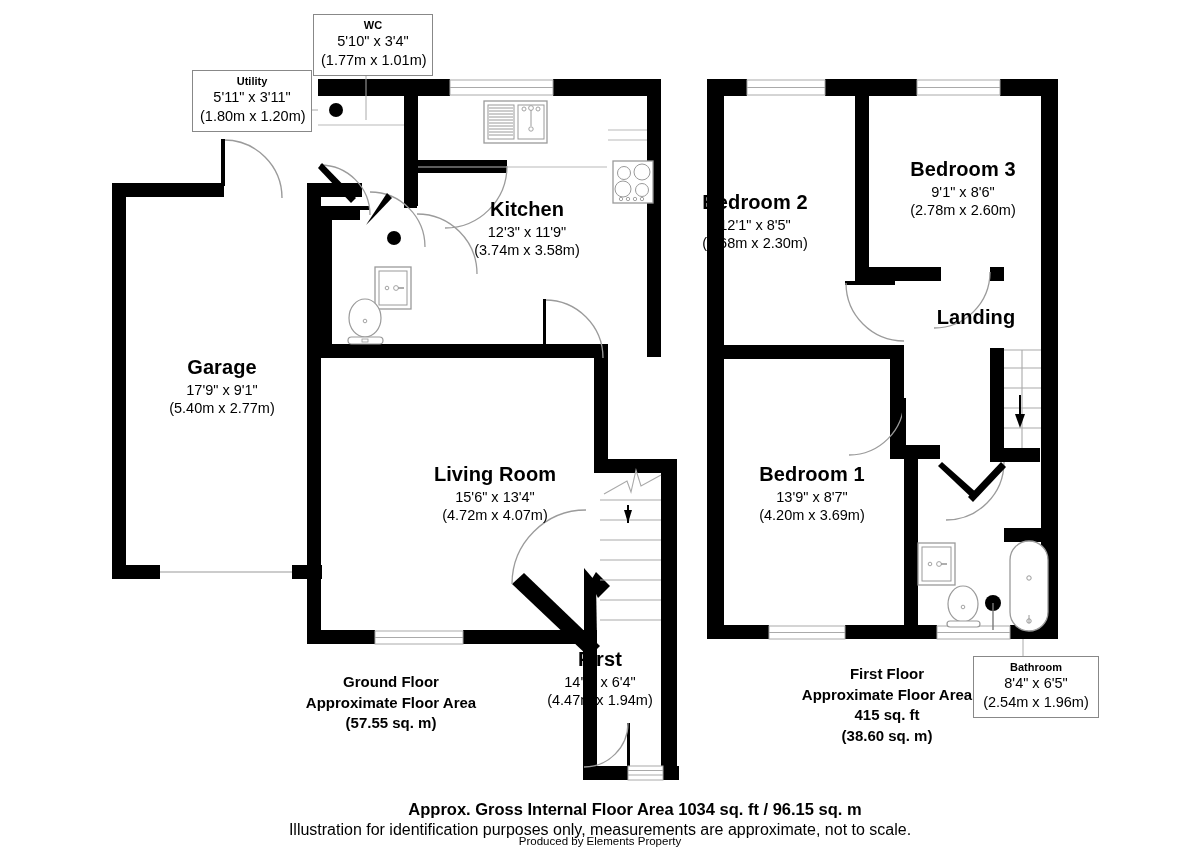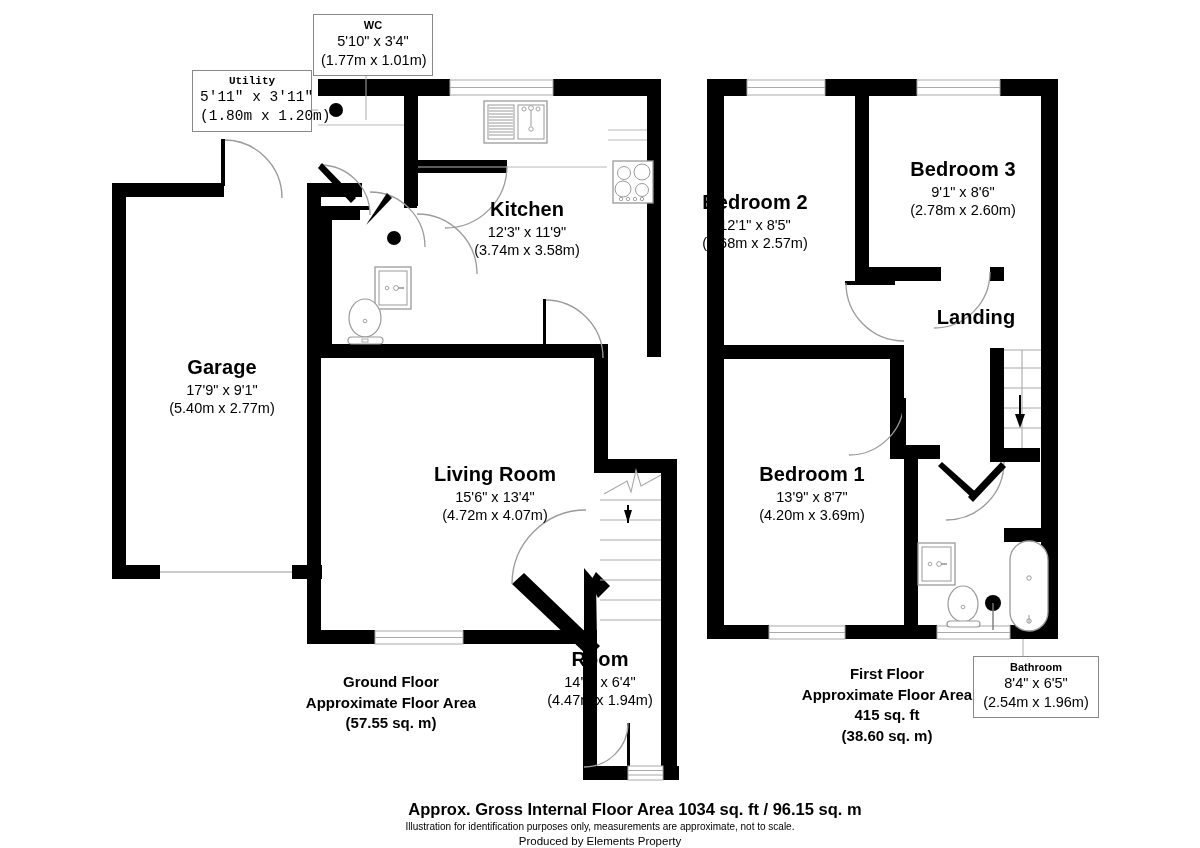--- a/index.html
+++ b/index.html
@@ -23,21 +23,21 @@
   }
   .callout .nm{font-weight:bold;font-size:11px;}
   .callout .dim{font-size:14.5px;}
 
   
   .area{position:absolute;text-align:center;font-weight:bold;font-size:15px;line-height:1.38;white-space:nowrap;}
 
   
   .footer{position:absolute;left:0;width:1200px;text-align:center;}
   .f1{font-weight:bold;font-size:16.5px;margin-left:35px;}
-  .f2{font-size:10px;}
+  .f2{font-size:16px;}
   .f3{font-size:11.5px;}
 </style>
 </head>
 <body>
 
 <svg id="plan" viewBox="0 0 1200 848">
 
   <g>
 
     <g fill="#000">
@@ -336,21 +336,21 @@
     <line x1="296" y1="110" x2="318" y2="110"></line>
   </g>
 </svg>
 
 <div class="callout" style="left:313px;top:14px;width:104px;">
   <div class="nm">WC</div>
   <div class="dim">5'10" x 3'4"</div>
   <div class="dim">(1.77m x 1.01m)</div>
 </div>
 
-<div class="callout" style="left:192px;top:70px;width:104px;font-family:Liberation Mono, monospace;">
+<div class="callout" style="left:192px;top:70px;width:104px;">
   <div class="nm">Utility</div>
   <div class="dim">5'11" x 3'11"</div>
   <div class="dim">(1.80m x 1.20m)</div>
 </div>
 
 <div class="lbl" style="left:432px;top:197px;width:190px;">
   <div class="nm">Kitchen</div>
   <div class="dim">12'3" x 11'9"</div>
   <div class="dim">(3.74m x 3.58m)</div>
 </div>
@@ -361,35 +361,35 @@
   <div class="dim">(5.40m x 2.77m)</div>
 </div>
 
 <div class="lbl" style="left:400px;top:462px;width:190px;">
   <div class="nm">Living Room</div>
   <div class="dim">15'6" x 13'4"</div>
   <div class="dim">(4.72m x 4.07m)</div>
 </div>
 
 <div class="lbl" style="left:505px;top:647px;width:190px;">
-  <div class="nm">Room</div>
+  <div class="nm">First</div>
   <div class="dim">14'8" x 6'4"</div>
   <div class="dim">(4.47m x 1.94m)</div>
 </div>
 
 <div class="area" style="left:271px;top:672px;width:240px;">
   <div>Ground Floor</div>
   <div>Approximate Floor Area</div>
   <div>(57.55 sq. m)</div>
 </div>
 
 <div class="lbl" style="left:660px;top:190px;width:190px;">
   <div class="nm">Bedroom 2</div>
   <div class="dim">12'1" x 8'5"</div>
-  <div class="dim">(3.68m x 2.57m)</div>
+  <div class="dim">(3.68m x 2.30m)</div>
 </div>
 
 <div class="lbl" style="left:868px;top:157px;width:190px;">
   <div class="nm">Bedroom 3</div>
   <div class="dim">9'1" x 8'6"</div>
   <div class="dim">(2.78m x 2.60m)</div>
 </div>
 
 <div class="lbl" style="left:881px;top:305px;width:190px;">
   <div class="nm">Landing</div>

